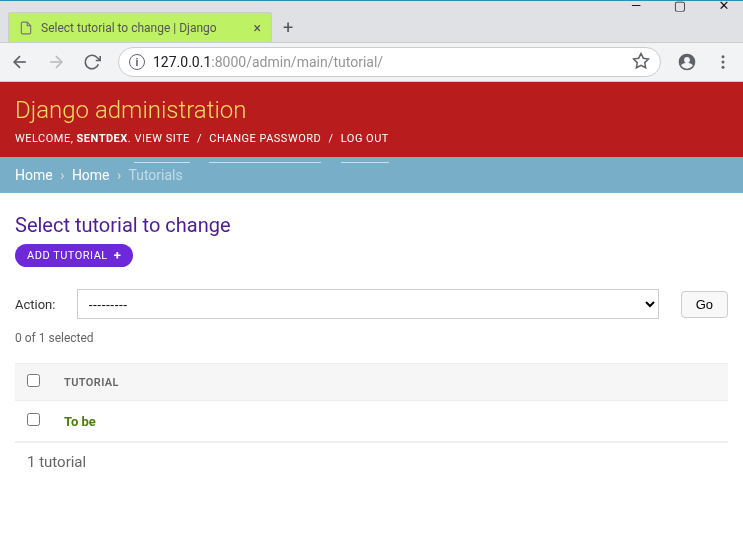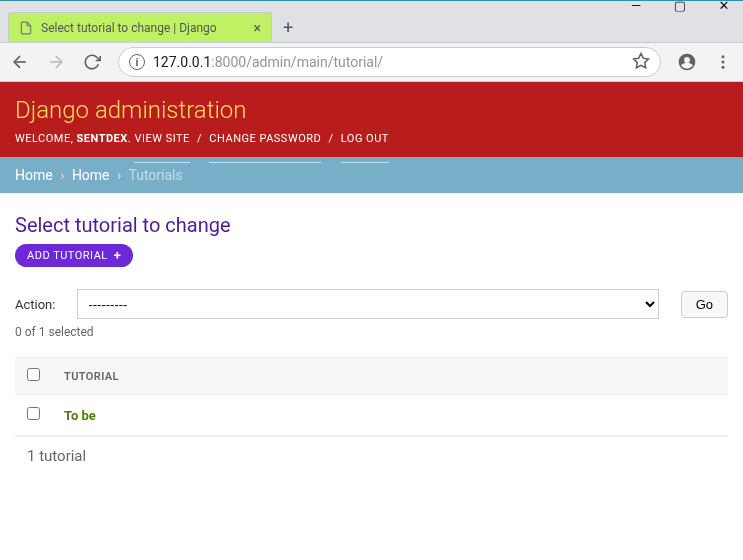--- a/index.html
+++ b/index.html
@@ -157,21 +157,21 @@
       font-size:13px;
       padding: 0 6px;
     }
     .go-btn {
       border:1px solid #ccc;
       background:#f8f8f8;
       border-radius:4px;
       padding: 5px 14px;
       font-size:13px;
     }
-    .sel-count { font-size:12px; color:#666; margin-top:6px; margin-bottom: 18px;}
+    .sel-count { font-size:12px; color:#666; margin-top:12px; margin-bottom: 18px;}
 
     table.results {
       width: 100%;
       border-collapse: collapse;
       border-top: 1px solid #eee;
       border-bottom: 1px solid #eee;
     }
     table.results thead th {
       background:#f6f6f6;
       text-align:left;

